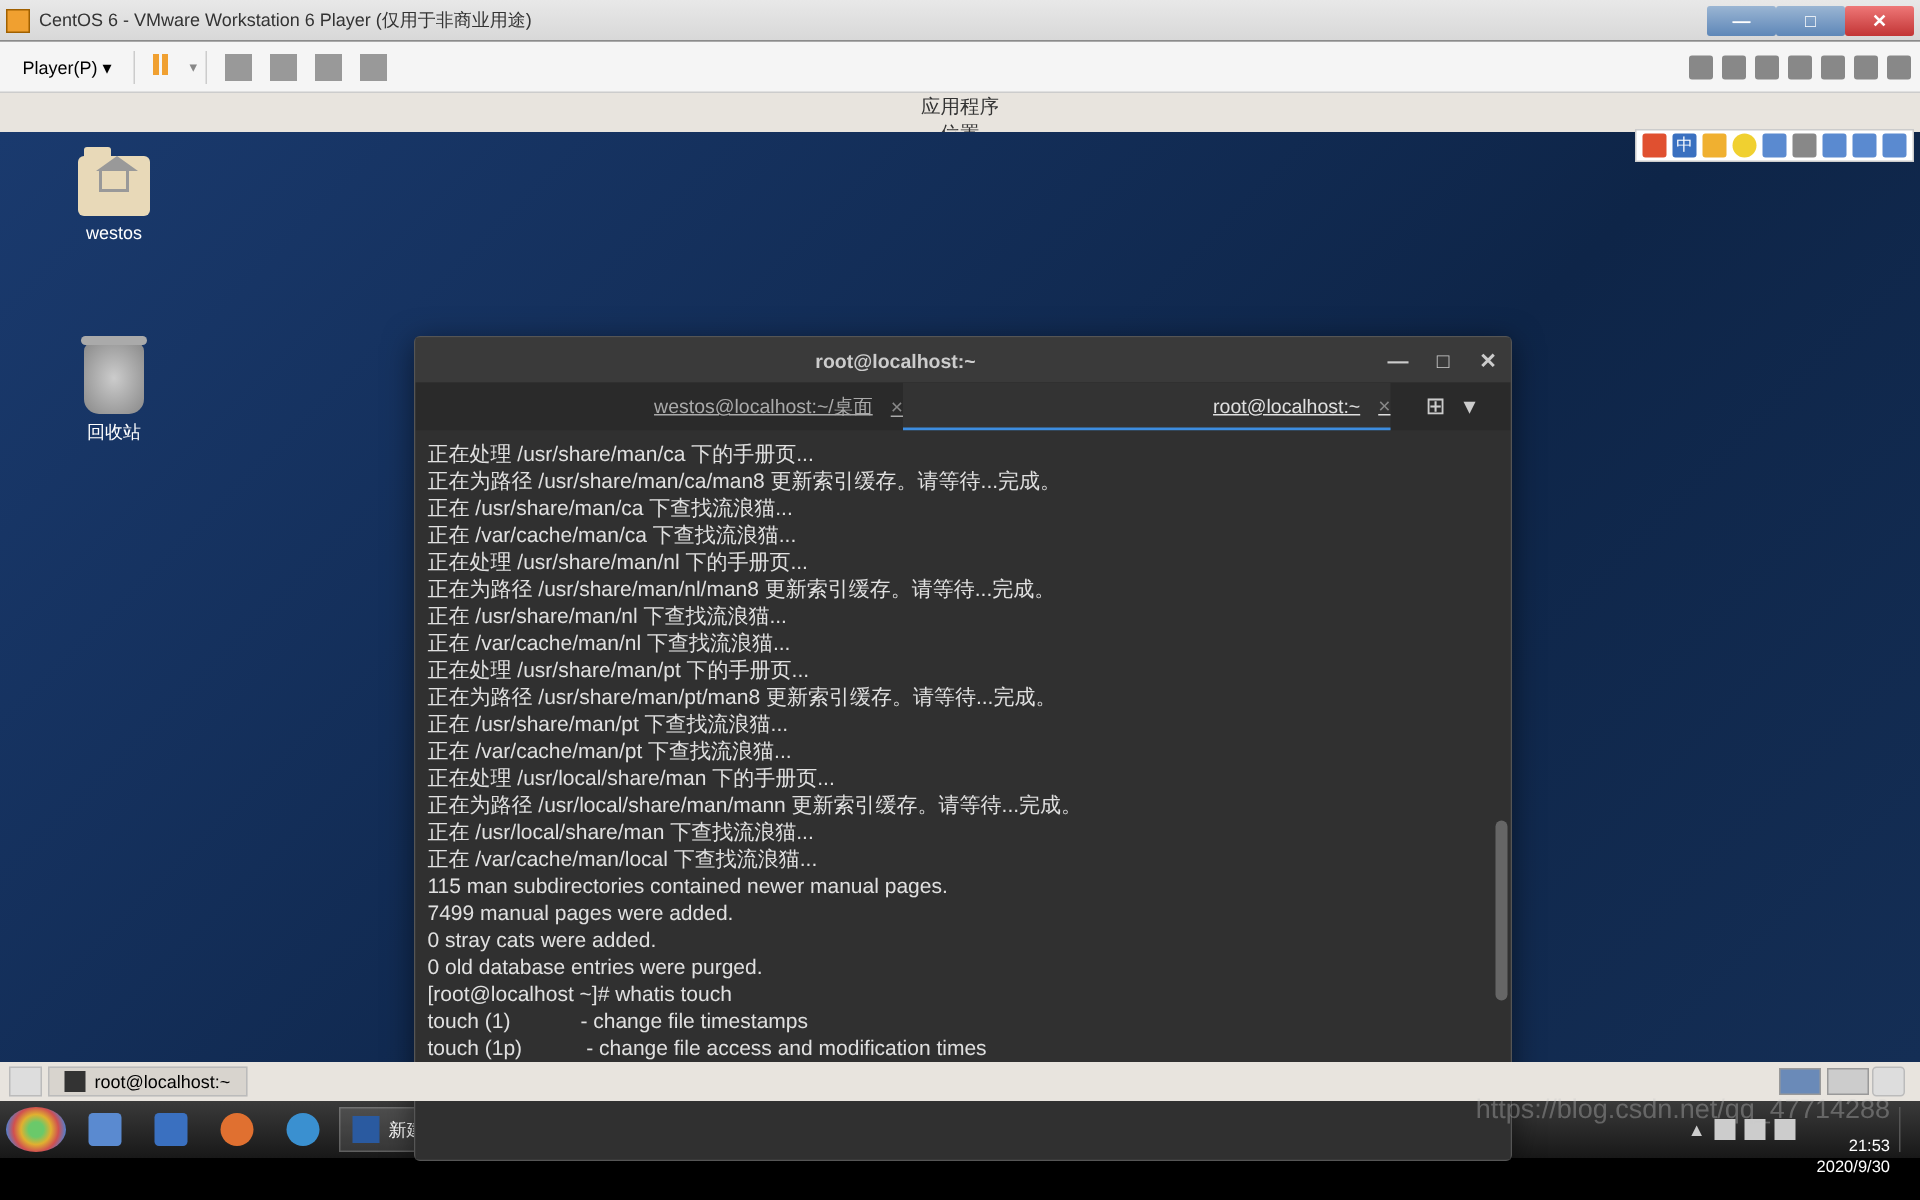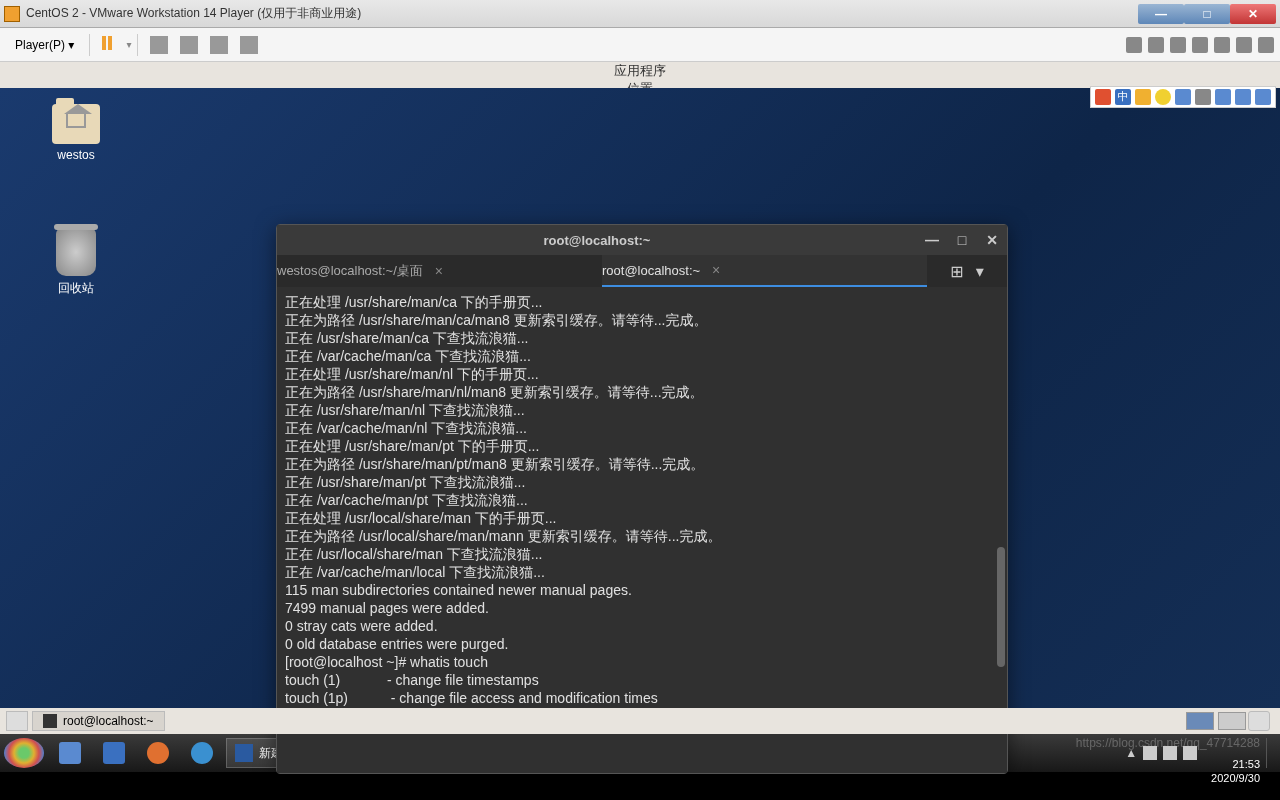--- a/index.html
+++ b/index.html
@@ -45,21 +45,21 @@
 .desktop-icon .trash{width:40px; height:48px; background:radial-gradient(#ccc,#888); border-radius:6px 6px 10px 10px; margin:0 auto 4px; position:relative;}
 .desktop-icon .trash::before{content:""; position:absolute; top:-4px; left:-2px; right:-2px; height:6px; background:#aaa; border-radius:3px;}
 
 
 .term-window{position:absolute; left:276px; top:136px; width:732px; height:550px; background:#2f2f2f; border:1px solid #555; border-radius:4px; box-shadow:0 4px 20px rgba(0,0,0,.5); display:flex; flex-direction:column;}
 .term-titlebar{height:30px; background:#3a3a3a; display:flex; align-items:center; color:#ccc; font-size:13px; font-weight:bold;}
 .term-titlebar .ttl{flex:1; text-align:center;}
 .term-titlebar .tbtn{width:30px; text-align:center; font-size:14px; color:#ccc;}
 .term-menubar{height:28px; background:#3a3a3a; display:flex; align-items:center; padding:0 8px; color:#ddd; font-size:13px; gap:14px;}
 .term-tabs{height:32px; background:#2a2a2a; display:flex; align-items:stretch;}
-.term-tab{flex:1; display:flex; align-items:center; justify-content:flex-start; color:#aaa; font-size:13px; position:relative; gap:12px;}
+.term-tab{flex:1; display:flex; align-items:center; justify-content:flex-end; color:#aaa; font-size:13px; position:relative; gap:12px;text-decoration:underline;}
 .term-tab.active{background:#333; border-bottom:2px solid #3d8de0; color:#e0e0e0;}
 .term-tab .tclose{color:#888; font-size:14px;}
 .term-tab-extra{width:80px; display:flex; align-items:center; justify-content:center; gap:12px; color:#ccc;}
 .term-body{flex:1; background:#303030; padding:6px 8px; font-family:"Consolas","DejaVu Sans Mono",monospace; font-size:14px; line-height:18px; color:#e0e0e0; white-space:pre; overflow:hidden; position:relative;}
 .term-body .scrollbar{position:absolute; right:2px; top:260px; width:8px; height:120px; background:#666; border-radius:4px;}
 .cursor{display:inline-block; width:8px; height:15px; background:#e0e0e0; vertical-align:text-bottom;}
 
 .gnome-bottombar{position:absolute; left:0; right:0; bottom:0; height:26px; background:#e8e4de; display:flex; align-items:center; padding:0 6px; font-size:12px;}
 .gnome-bottombar .btn{width:22px; height:20px; background:#ddd; border:1px solid #bbb; margin-right:4px;}
 .gnome-bottombar .task{background:#d8d4ce; border:1px solid #bbb; padding:2px 10px; display:flex; align-items:center; gap:6px;}
@@ -72,28 +72,28 @@
 .win-taskbar{height:38px; background:linear-gradient(#3a3a3a,#181818); display:flex; align-items:center; padding:0 4px; font-size:12px; color:#fff;}
 .win-taskbar .start{width:40px; height:30px; background:radial-gradient(circle,#6ac96a 20%,#e0b030 40%,#d05050 60%,#5080d0 80%); border-radius:50%; margin-right:4px;}
 .win-taskbar .pinned{width:42px; height:30px; display:flex; align-items:center; justify-content:center; margin:0 1px;}
 .win-taskbar .pinned .pico{width:22px; height:22px; border-radius:3px;}
 .win-taskbar .task{height:30px; background:rgba(255,255,255,.12); border:1px solid rgba(255,255,255,.2); padding:0 8px; display:flex; align-items:center; gap:6px; margin:0 2px; max-width:160px;}
 .win-taskbar .task .tico{width:18px; height:18px;}
 .win-taskbar .task.active{background:rgba(255,255,255,.25);}
 .win-taskbar .spacer{flex:1;}
 .win-taskbar .tray{display:flex; align-items:center; gap:6px; padding:0 8px;}
 .win-taskbar .clock{text-align:right; line-height:14px; font-size:11px; padding:0 6px;margin-top:36px;}
-.watermark{position:absolute; right:20px; bottom:50px; color:rgba(200,200,200,.35); font-size:12px; z-index:60;}
+.watermark{position:absolute; right:20px; bottom:50px; color:rgba(200,200,200,.35); font-size:18px; z-index:60;}
 </style>
 </head>
 <body>
 
 <div class="win-titlebar">
   <span class="icon-vm"></span>
-  <span class="title">CentOS 2 - VMware Workstation 14 Player (仅用于非商业用途)</span>
+  <span class="title">CentOS 6 - VMware Workstation 6 Player (仅用于非商业用途)</span>
   <span class="spacer"></span>
   <div class="winbtns">
     <div class="winbtn min">—</div>
     <div class="winbtn max">□</div>
     <div class="winbtn close">✕</div>
   </div>
 </div>
 
 <div class="vmware-toolbar">
   <span class="player-menu">Player(P) ▾</span>

